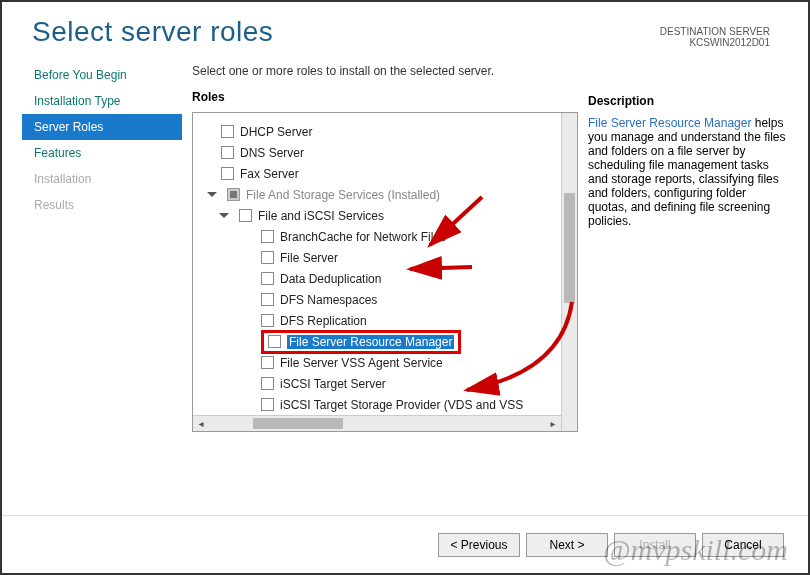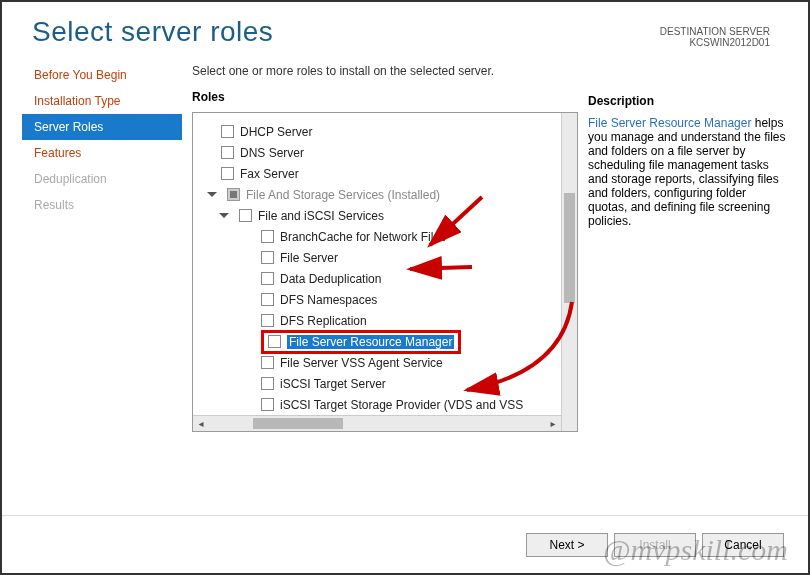--- a/index.html
+++ b/index.html
@@ -17,21 +17,21 @@
 
   
   .header { padding: 14px 38px 6px 30px; display: flex; justify-content: space-between; align-items: flex-end; }
   .header h1 { color: #1c5e87; font-weight: 300; font-size: 28px; letter-spacing: .5px; }
   .dest { text-align: right; font-size: 10px; color: #555; }
   .dest .s { text-transform: uppercase; }
 
   
   .body { flex: 1; display: flex; padding: 8px 20px 0 20px; gap: 10px; }
   .nav { width: 160px; font-size: 12px; }
-  .nav-item { padding: 6px 12px; color: #c2410c; cursor: pointer; }
+  .nav-item { padding: 6px 12px; color: #0f766e; cursor: pointer; }
   .nav-item.selected { background: #1979ca; color: #fff; }
   .nav-item.dim { color: #aaa; }
 
   .center { flex: 1; display: flex; flex-direction: column; }
   .intro { font-size: 12px; color: #333; margin: 2px 0 12px 0; }
   .roles-label { font-weight: 700; font-size: 12px; margin-bottom: 8px; }
   .roles-box { border: 1px solid #999; height: 320px; position: relative; display: flex; }
   .roles-list { flex: 1; overflow: hidden; padding: 8px 4px; font-size: 12px; color: #222; position: relative; }
   .scroll-v { width: 16px; background: #eaeaea; border-left: 1px solid #ccc; position: relative; }
   .scroll-v .thumb { position: absolute; left: 2px; right: 2px; top: 80px; height: 110px; background: #b8b8b8; }
@@ -78,21 +78,21 @@
       <div>KCSWIN2012D01</div>
     </div>
   </div>
 
   <div class="body">
     <div class="nav" id="nav">
         <div class="nav-item">Before You Begin</div>
         <div class="nav-item">Installation Type</div>
         <div class="nav-item selected">Server Roles</div>
         <div class="nav-item">Features</div>
-        <div class="nav-item dim">Deduplication</div>
+        <div class="nav-item dim">Installation</div>
         <div class="nav-item dim">Results</div>
       </div>
 
     <div class="center">
       <div class="intro">Select one or more roles to install on the selected server.</div>
       <div class="roles-label">Roles</div>
       <div class="roles-box">
         <div class="roles-list" id="roles-list">
             <div class="tree-row lvl-1">
               <span class="chk"></span>
@@ -168,20 +168,21 @@
 
     <div class="desc">
       <div class="desc-h">Description</div>
       <div class="desc-b">
         <span class="link">File Server Resource Manager</span><span> helps you manage and understand the files and folders on a file server by scheduling file management tasks and storage reports, classifying files and folders, configuring folder quotas, and defining file screening policies.</span>
       </div>
     </div>
   </div>
 
   <div class="footer">
+    <button class="btn">&lt; Previous</button>
     <button class="btn">Next &gt;</button>
     <button class="btn" disabled="">Install</button>
     <button class="btn">Cancel</button>
   </div>
 </div>
 
 <svg class="overlay" width="810" height="575">
   <defs>
     <marker id="ah" markerWidth="10" markerHeight="10" refX="8" refY="3" orient="auto">
       <path d="M0,0 L9,3 L0,6 Z" fill="#c80000"></path>

